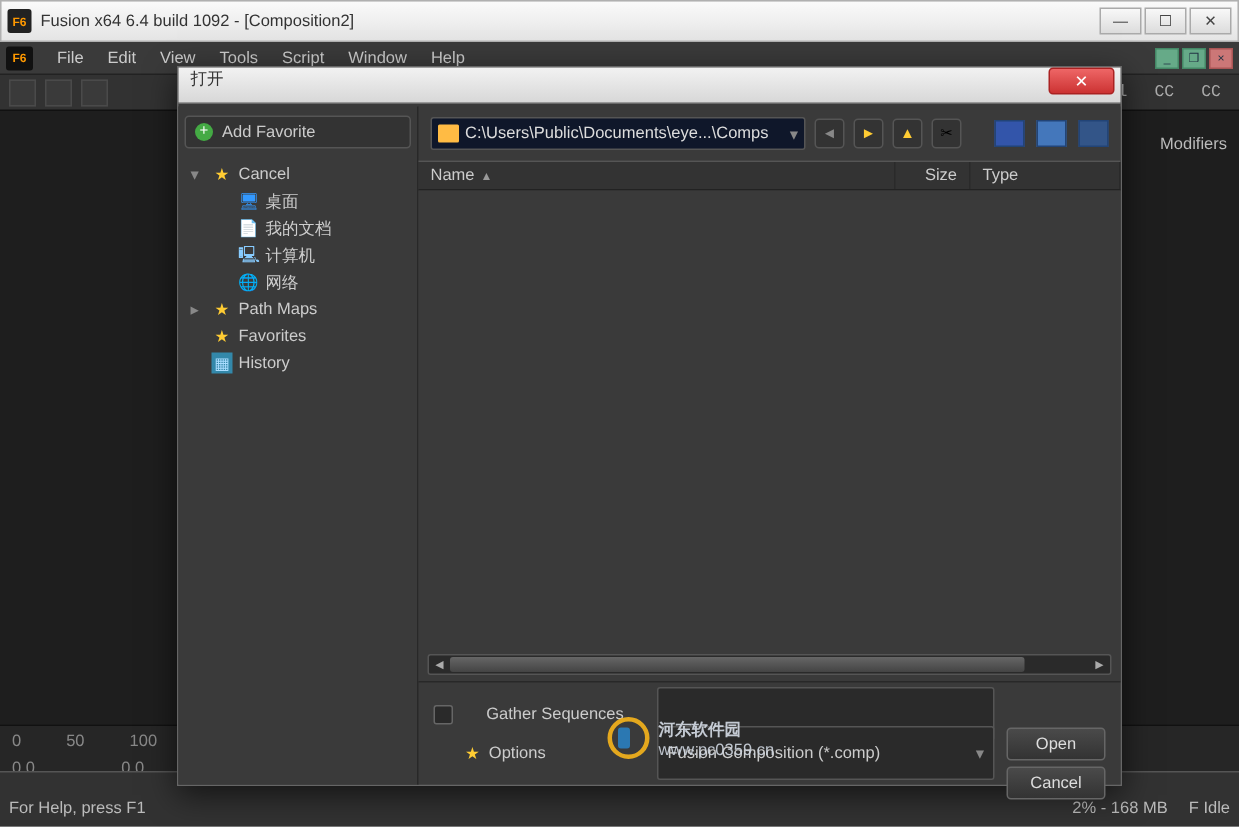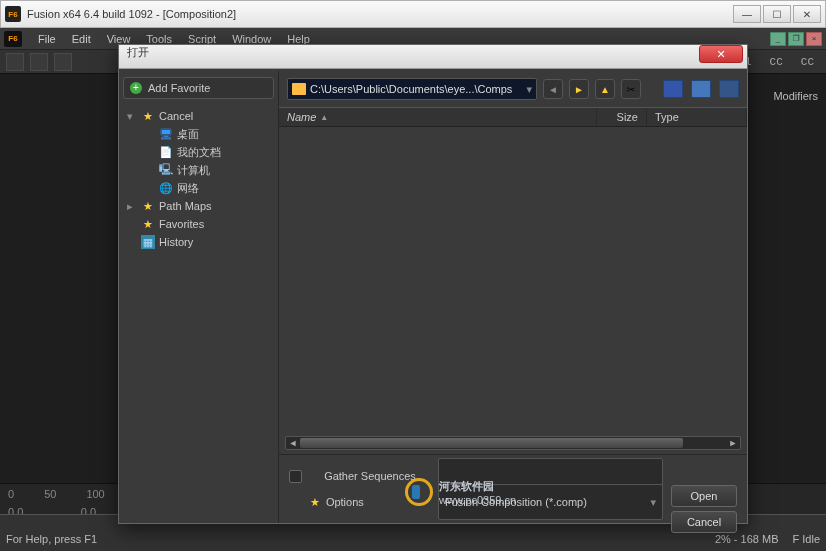--- a/index.html
+++ b/index.html
@@ -67,21 +67,21 @@
 .navbtn.back { color:#888; }
 .navbtn.fwd { color:#fc3; }
 .navbtn.up { color:#fc3; }
 .viewbtn { width: 20px; height: 18px; background: #35a; border: 1px solid #247; margin-left:2px; }
 .viewbtn.v2 { background:#47b; }
 .viewbtn.v3 { background:#358; }
 .divv { width:8px; }
 
 .listhdr { height: 20px; background: #333; border-top: 1px solid #555; border-bottom: 1px solid #222; display: flex; align-items: center; color: #ccc; }
 .listhdr .col { padding: 0 8px; border-right: 1px solid #2a2a2a; height:100%; display:flex; align-items:center; gap:4px; }
-.listhdr .col.name { flex: 1; font-style: italic; }
+.listhdr .col.name { flex: 1; }
 .listhdr .col.size { width: 50px; justify-content:flex-end; }
 .listhdr .col.type { width: 100px; }
 .sorta { font-size: 8px; color:#999; }
 
 .filelist { flex: 1; background: #3a3a3a; position:relative; }
 .hscroll { position:absolute; bottom:4px; left:6px; right:6px; height:14px; background:#2a2a2a; border:1px solid #555; border-radius:2px; display:flex; }
 .hscroll .arrow { width:14px; display:flex;align-items:center;justify-content:center;color:#aaa;font-size:9px; }
 .hscroll .track { flex:1; position:relative; }
 .hscroll .thumb { position:absolute; left:0; top:1px; bottom:1px; width:90%; background:linear-gradient(#666,#444); border-radius:2px; }
 

